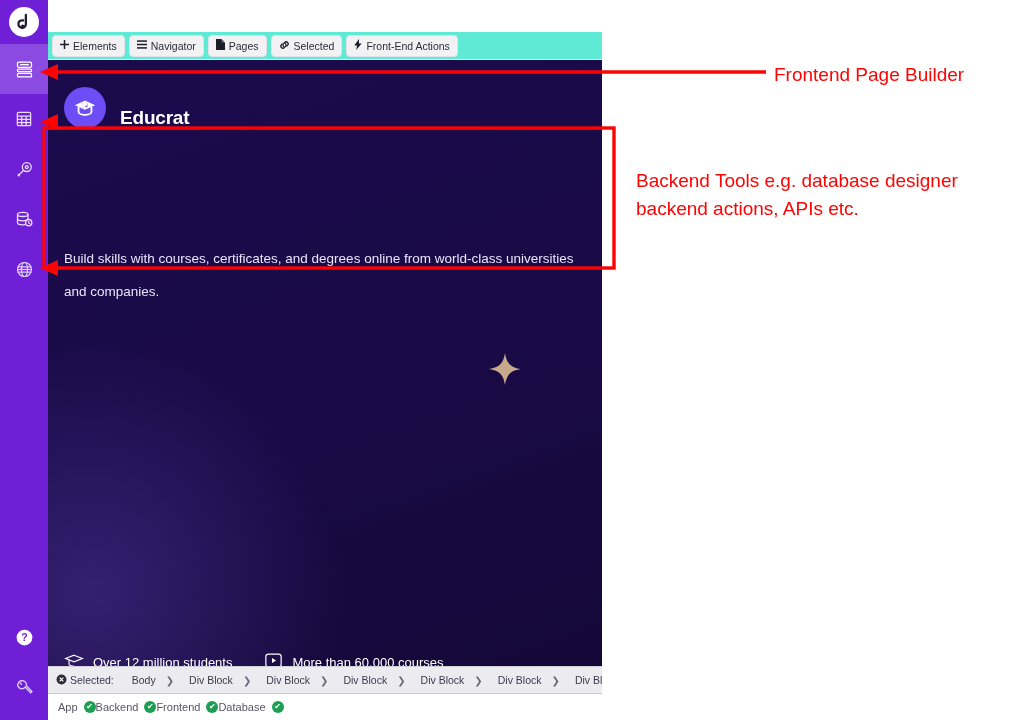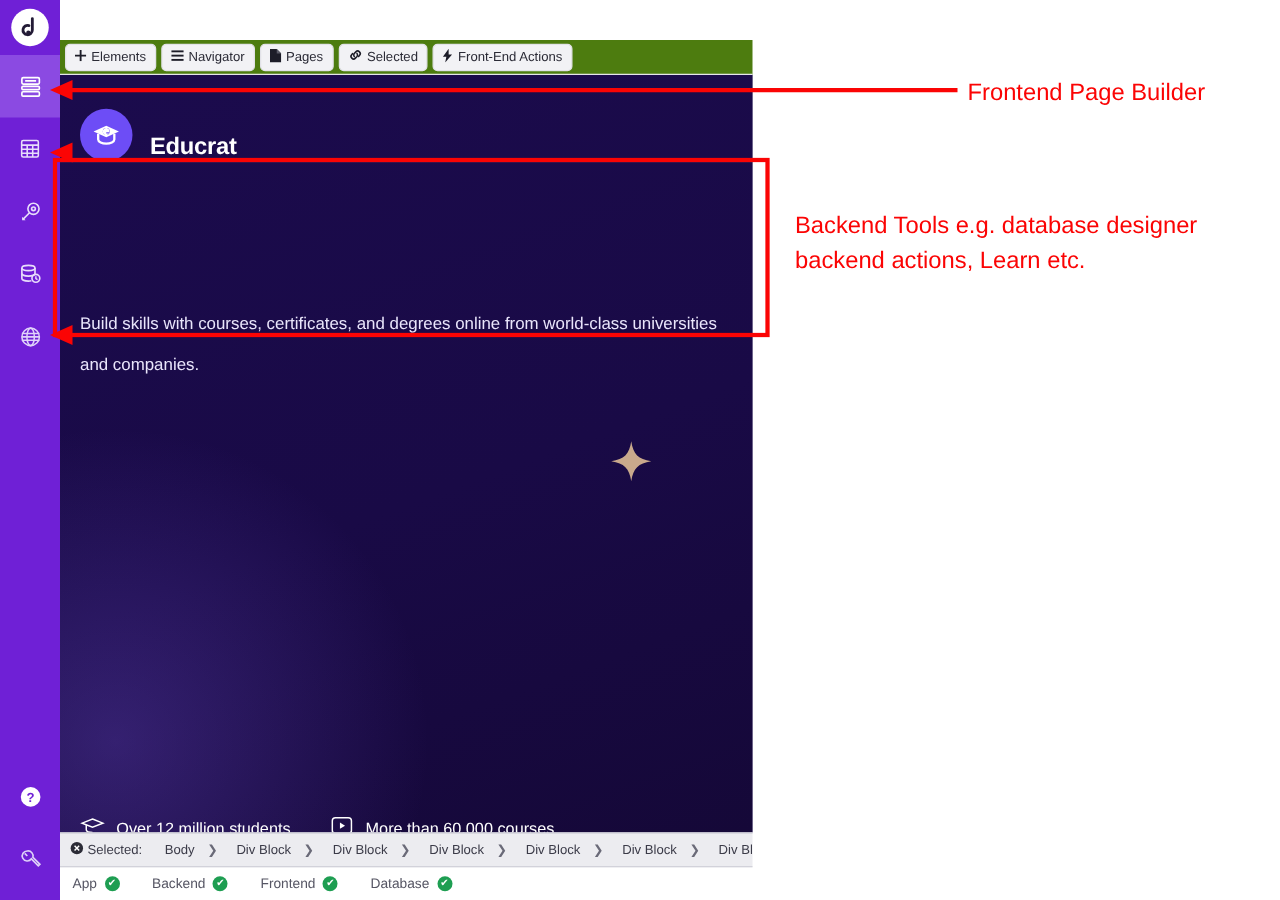--- a/index.html
+++ b/index.html
@@ -48,21 +48,21 @@
   .top-strip {
     position: absolute; left: 0; top: 0;
     width: 554px; height: 32px;
     background: #ffffff;
   }
 
   
   .toolbar {
     position: absolute; left: 0; top: 32px;
     width: 554px; height: 28px;
-    background: #4d7c0f;
+    background: #5eead4;
     display: flex; align-items: center;
     padding-left: 4px;
     border-bottom: 1px solid #e6e6ea;
   }
   .tb-btn {
     display: flex; align-items: center; gap: 4px;
     height: 22px;
     padding: 0 7px;
     margin-right: 4px;
     background: #f2f2f5;
@@ -177,21 +177,20 @@
   .bc-item { display: flex; align-items: center; gap: 10px; margin-right: 15px; white-space: nowrap; }
   .bc-chev { color: #6a6a78; font-size: 10px; }
 
   
   .statusbar {
     position: absolute; left: 0; top: 694px;
     width: 976px; height: 26px;
     background: #ffffff;
     display: flex; align-items: center;
     padding-left: 10px;
-    gap: 26px;
   }
   .st-item { display: flex; align-items: center; gap: 6px; font-size: 11px; color: #565664; }
   .st-dot {
     width: 12px; height: 12px; border-radius: 50%;
     background: #1e9e52; color: #fff;
     display: flex; align-items: center; justify-content: center;
     font-size: 8px; line-height: 1;
   }
 
   
@@ -479,16 +478,16 @@
       <g>
         <rect x="44" y="128" width="570" height="140" fill="none" stroke="#fb0404" stroke-width="3.4"></rect>
         <path d="M40 122 L58 114 L58 130 Z" fill="#fb0404"></path>
         <path d="M40 268 L58 260 L58 276 Z" fill="#fb0404"></path>
       </g>
     </svg>
 
     <div class="anno-text" style="left:774px; top:61px;">Frontend Page Builder</div>
 
     <div class="anno-text" style="left:636px; top:167px;">Backend Tools e.g. database designer
-backend actions, Learn etc.</div>
+backend actions, APIs etc.</div>
   </div>
 
 </div>
 
 </body></html>

